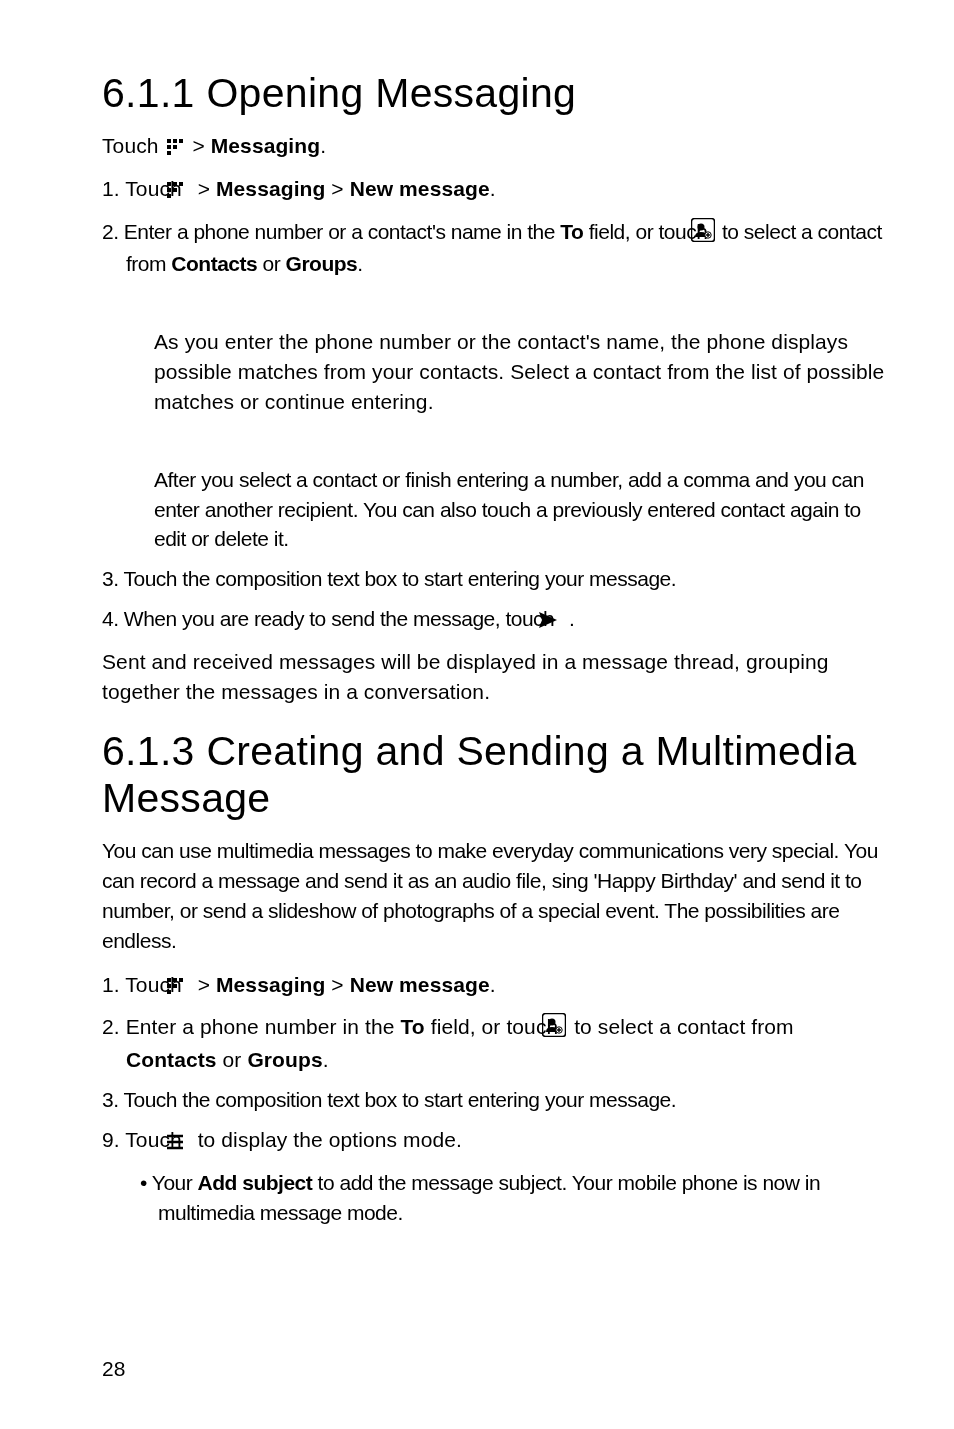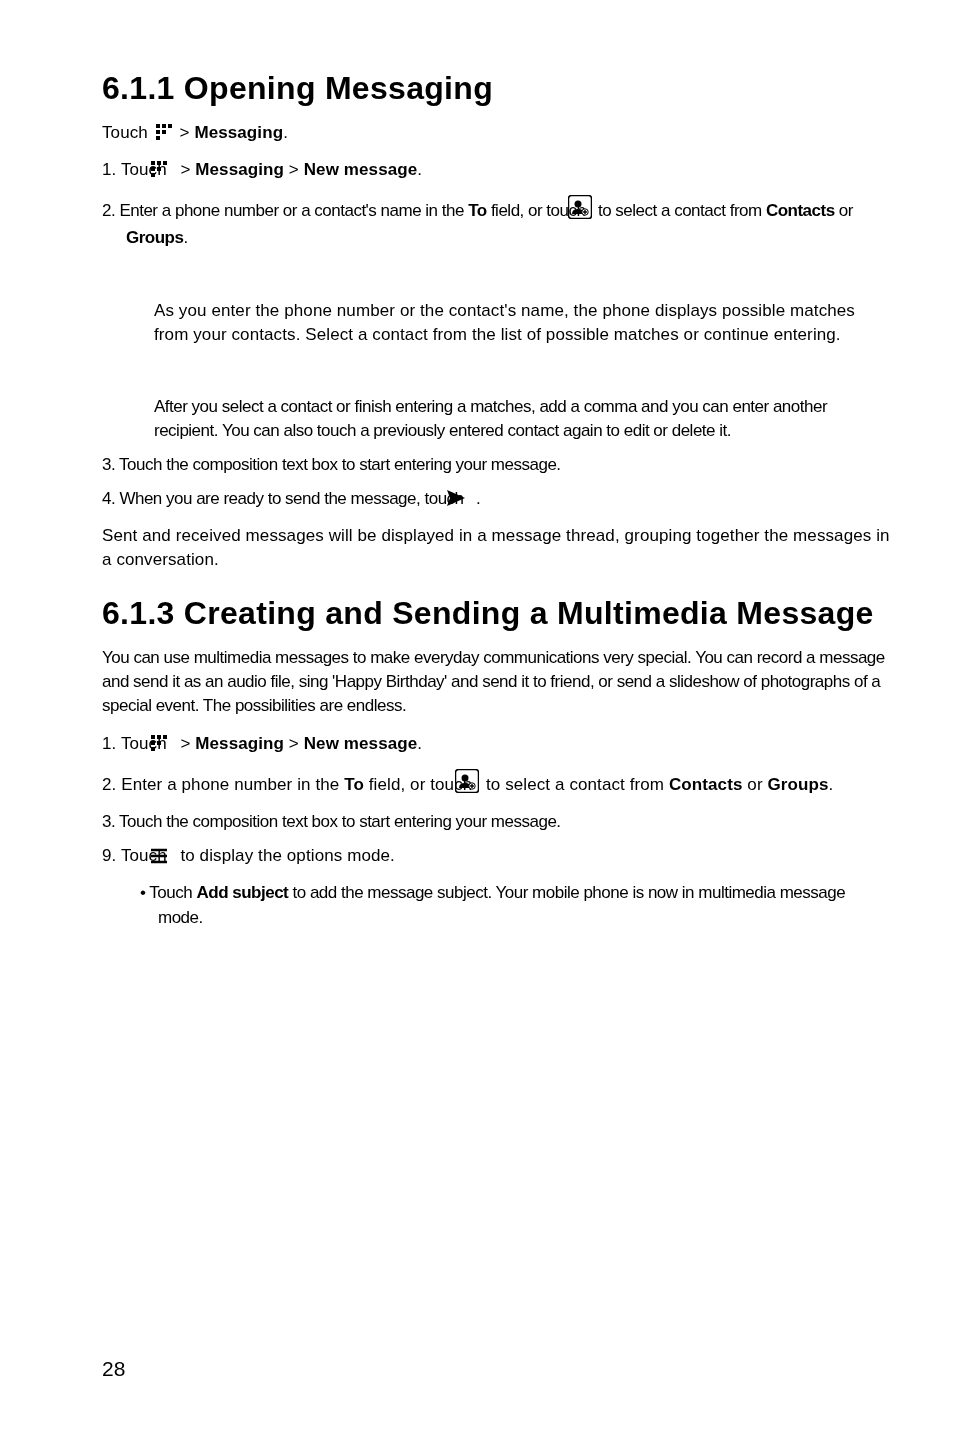--- a/index.html
+++ b/index.html
@@ -16,27 +16,27 @@
     padding: 48px 64px 30px 102px;
     position: relative;
   }
   h1 {
     font-size: 45px;
     font-weight: normal;
     margin: 0 0 26px 0;
     letter-spacing: 0.5px;
   }
   h2 {
-    font-size: 32px;
-    font-weight: bold;
+    font-size: 41px;
+    font-weight: normal;
     margin: 22px 0 14px 0;
     letter-spacing: 0.3px;
   }
   p {
-    font-size: 17px;
+    font-size: 21px;
     line-height: 1.42;
     margin: 10px 0;
     font-weight: normal;
     letter-spacing: 0.1px;
   }
   .condensed {
     letter-spacing: -0.5px;
   }
   b, strong {
     font-weight: bold;
@@ -116,39 +116,39 @@
           <path d="M4 19 Q4 14 10 14 Q16 14 16 19 Z" fill="#000"></path>
           <circle cx="17" cy="17" r="3.2" fill="#fff" stroke="#000" stroke-width="1"></circle>
           <line x1="17" y1="15" x2="17" y2="19" stroke="#000" stroke-width="1.4"></line>
           <line x1="15" y1="17" x2="19" y2="17" stroke="#000" stroke-width="1.4"></line>
         </svg>
     </span>
     <span> to select a contact from </span><b>Contacts</b><span> or </span><b>Groups</b><span>.</span>
   </p>
 
   <p class="indent2">As you enter the phone number or the contact's name, the phone displays possible matches from your contacts. Select a contact from the list of possible matches or continue entering.</p>
-  <p class="indent2 condensed">After you select a contact or finish entering a matches, add a comma and you can enter another recipient. You can also touch a previously entered contact again to edit or delete it.</p>
+  <p class="indent2 condensed">After you select a contact or finish entering a number, add a comma and you can enter another recipient. You can also touch a previously entered contact again to edit or delete it.</p>
 
   <p class="list-item condensed">3. Touch the composition text box to start entering your message.</p>
 
   <p class="list-item condensed">
     <span>4. When you are ready to send the message, touch </span>
     <span class="inline-icon">
       <svg width="20" height="18" viewBox="0 0 20 18">
           <polygon points="1,1 19,9 1,17 4,9" fill="#000"></polygon>
         </svg>
     </span>
     <span> .</span>
   </p>
 
   <p style="margin-top:2px;">Sent and received messages will be displayed in a message thread, grouping together the messages in a conversation.</p>
 
   <h2>6.1.3  Creating and Sending a Multimedia Message</h2>
 
-  <p class="intro-para condensed">You can use multimedia messages to make everyday communications very special. You can record a message and send it as an audio file, sing 'Happy Birthday' and send it to friend, or send a slideshow of photographs of a special event. The possibilities are endless.</p>
+  <p class="intro-para condensed">You can use multimedia messages to make everyday communications very special. You can record a message and send it as an audio file, sing 'Happy Birthday' and send it to number, or send a slideshow of photographs of a special event. The possibilities are endless.</p>
 
   <p class="list-item">
     <span>1. Touch </span>
     <span class="inline-icon">
       <svg width="18" height="18" viewBox="0 0 18 18">
           <rect x="1" y="1" width="4" height="4" fill="#000"></rect>
           <rect x="7" y="1" width="4" height="4" fill="#000"></rect>
           <rect x="13" y="1" width="4" height="4" fill="#000"></rect>
           <rect x="1" y="7" width="4" height="4" fill="#000"></rect>
           <rect x="7" y="7" width="4" height="4" fill="#000"></rect>
@@ -181,17 +181,17 @@
       <svg width="18" height="16" viewBox="0 0 18 16">
           <line x1="1" y1="2" x2="17" y2="2" stroke="#000" stroke-width="2.5"></line>
           <line x1="1" y1="8" x2="17" y2="8" stroke="#000" stroke-width="2.5"></line>
           <line x1="1" y1="14" x2="17" y2="14" stroke="#000" stroke-width="2.5"></line>
         </svg>
     </span>
     <span> to display the options mode.</span>
   </p>
 
   <p class="bullet-indent condensed">
-    <span>•  Touch </span><b>Add subject</b><span> to add the message subject. Your mobile phone is now in multimedia message mode.</span>
+    <span>•  Your </span><b>Add subject</b><span> to add the message subject. Your mobile phone is now in multimedia message mode.</span>
   </p>
 
   <div class="page-num">28</div>
 </div>
 
 </body></html>

